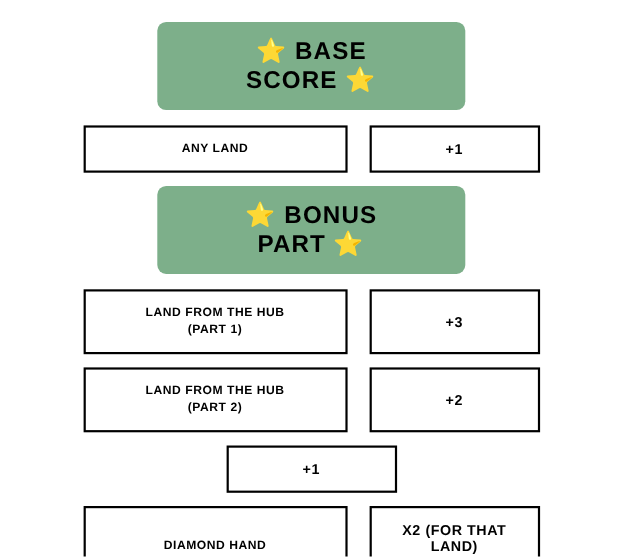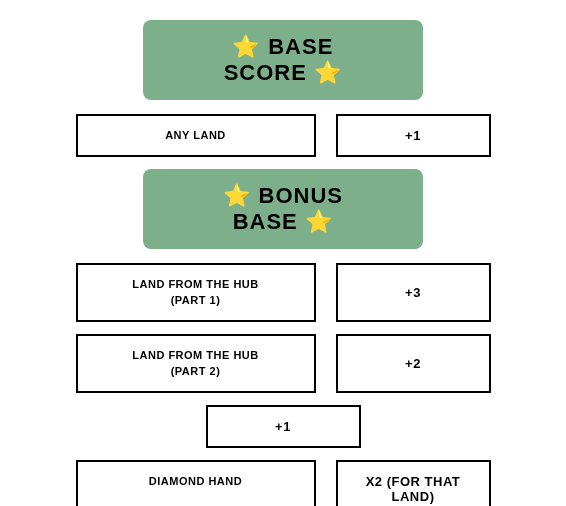--- a/index.html
+++ b/index.html
@@ -44,21 +44,21 @@
     .score-label {
       border: 2px solid #000;
       padding: 12px 10px;
       text-align: center;
       font-size: 11px;
       font-weight: 900;
       letter-spacing: 0.5px;
       text-transform: uppercase;
       width: 240px;
       display: flex;
-      align-items: flex-start;
+      align-items: flex-end;
       justify-content: center;
       line-height: 1.4;
     }
 
     .score-value {
       border: 2px solid #000;
       padding: 12px 10px;
       text-align: center;
       font-size: 13px;
       font-weight: 900;
@@ -86,21 +86,21 @@
     <span>ANY LAND</span>
   </div>
   <div class="score-value">
     <span>+1</span>
   </div>
 </div>
 
 <div class="big-spacer"></div>
 
 <div class="section-header">
-  <span>⭐ BONUS BASE ⭐</span>
+  <span>⭐ BONUS PART ⭐</span>
 </div>
 
 <div class="score-row">
   <div class="score-label">
     LAND FROM THE HUB<br>(PART 1)
   </div>
   <div class="score-value">
     <span>+3</span>
   </div>
 </div>

